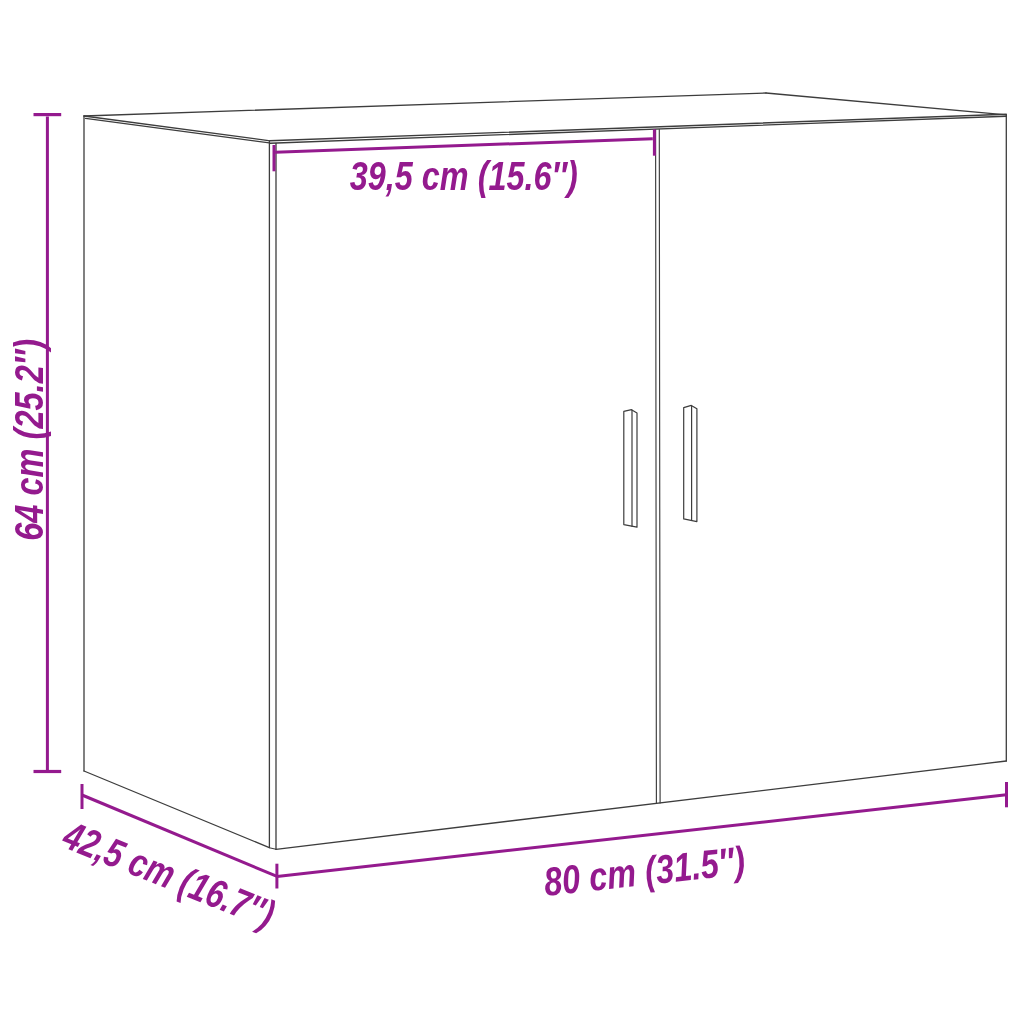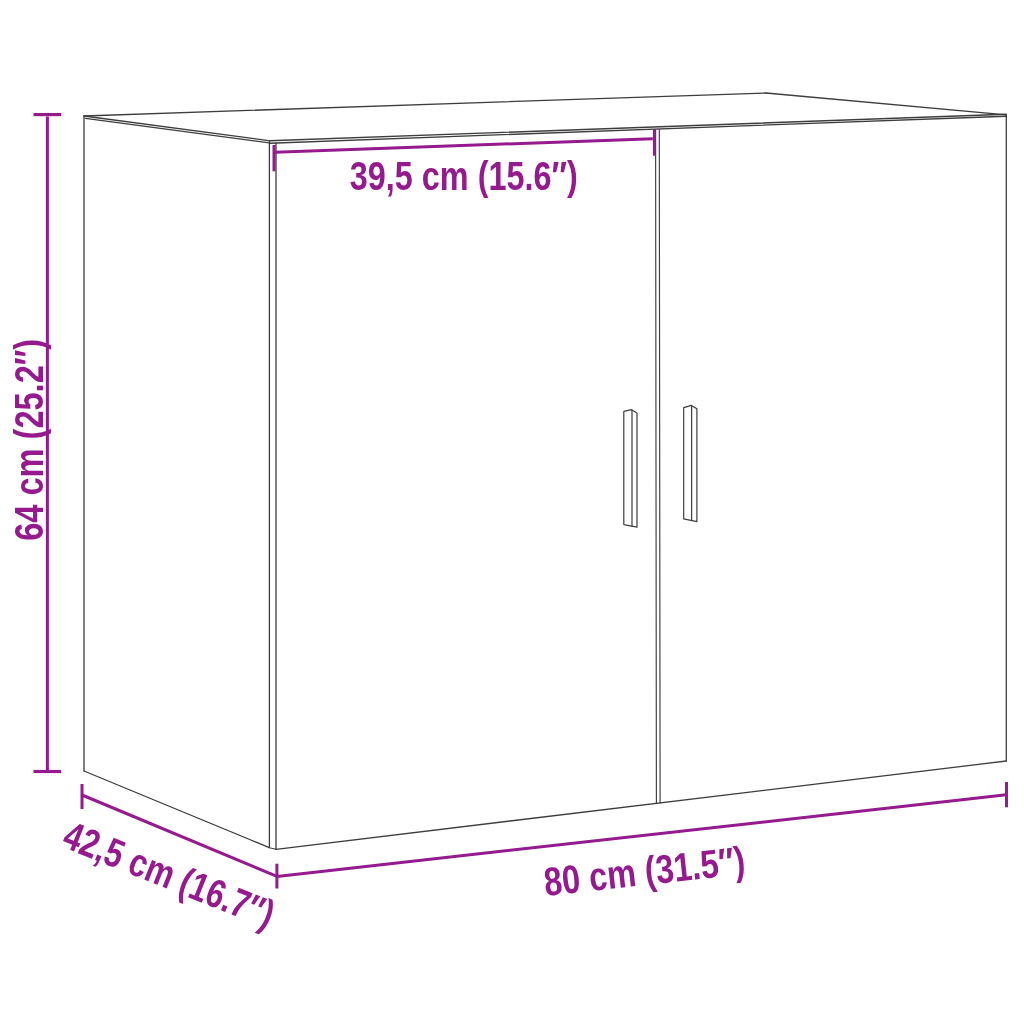--- a/index.html
+++ b/index.html
@@ -1,16 +1,16 @@
 <!DOCTYPE html>
 <html><head>
 <meta charset="utf-8">
 <style>
   html,body{margin:0;padding:0;background:#ffffff;}
-  .page{width:1024px;height:1024px;position:relative;overflow:hidden;}
+  .page{width:1024px;height:1024px;position:relative;overflow:hidden;font-style:italic;}
   svg{display:block;}
   text{font-family:"Liberation Sans",sans-serif;font-weight:bold;}
 </style>
 </head>
 <body>
 <div class="page">
 <svg width="1024" height="1024" viewBox="0 0 1024 1024">
 
   <g stroke="#3d3d3d" fill="none" stroke-width="1.3" stroke-linecap="round">
 

